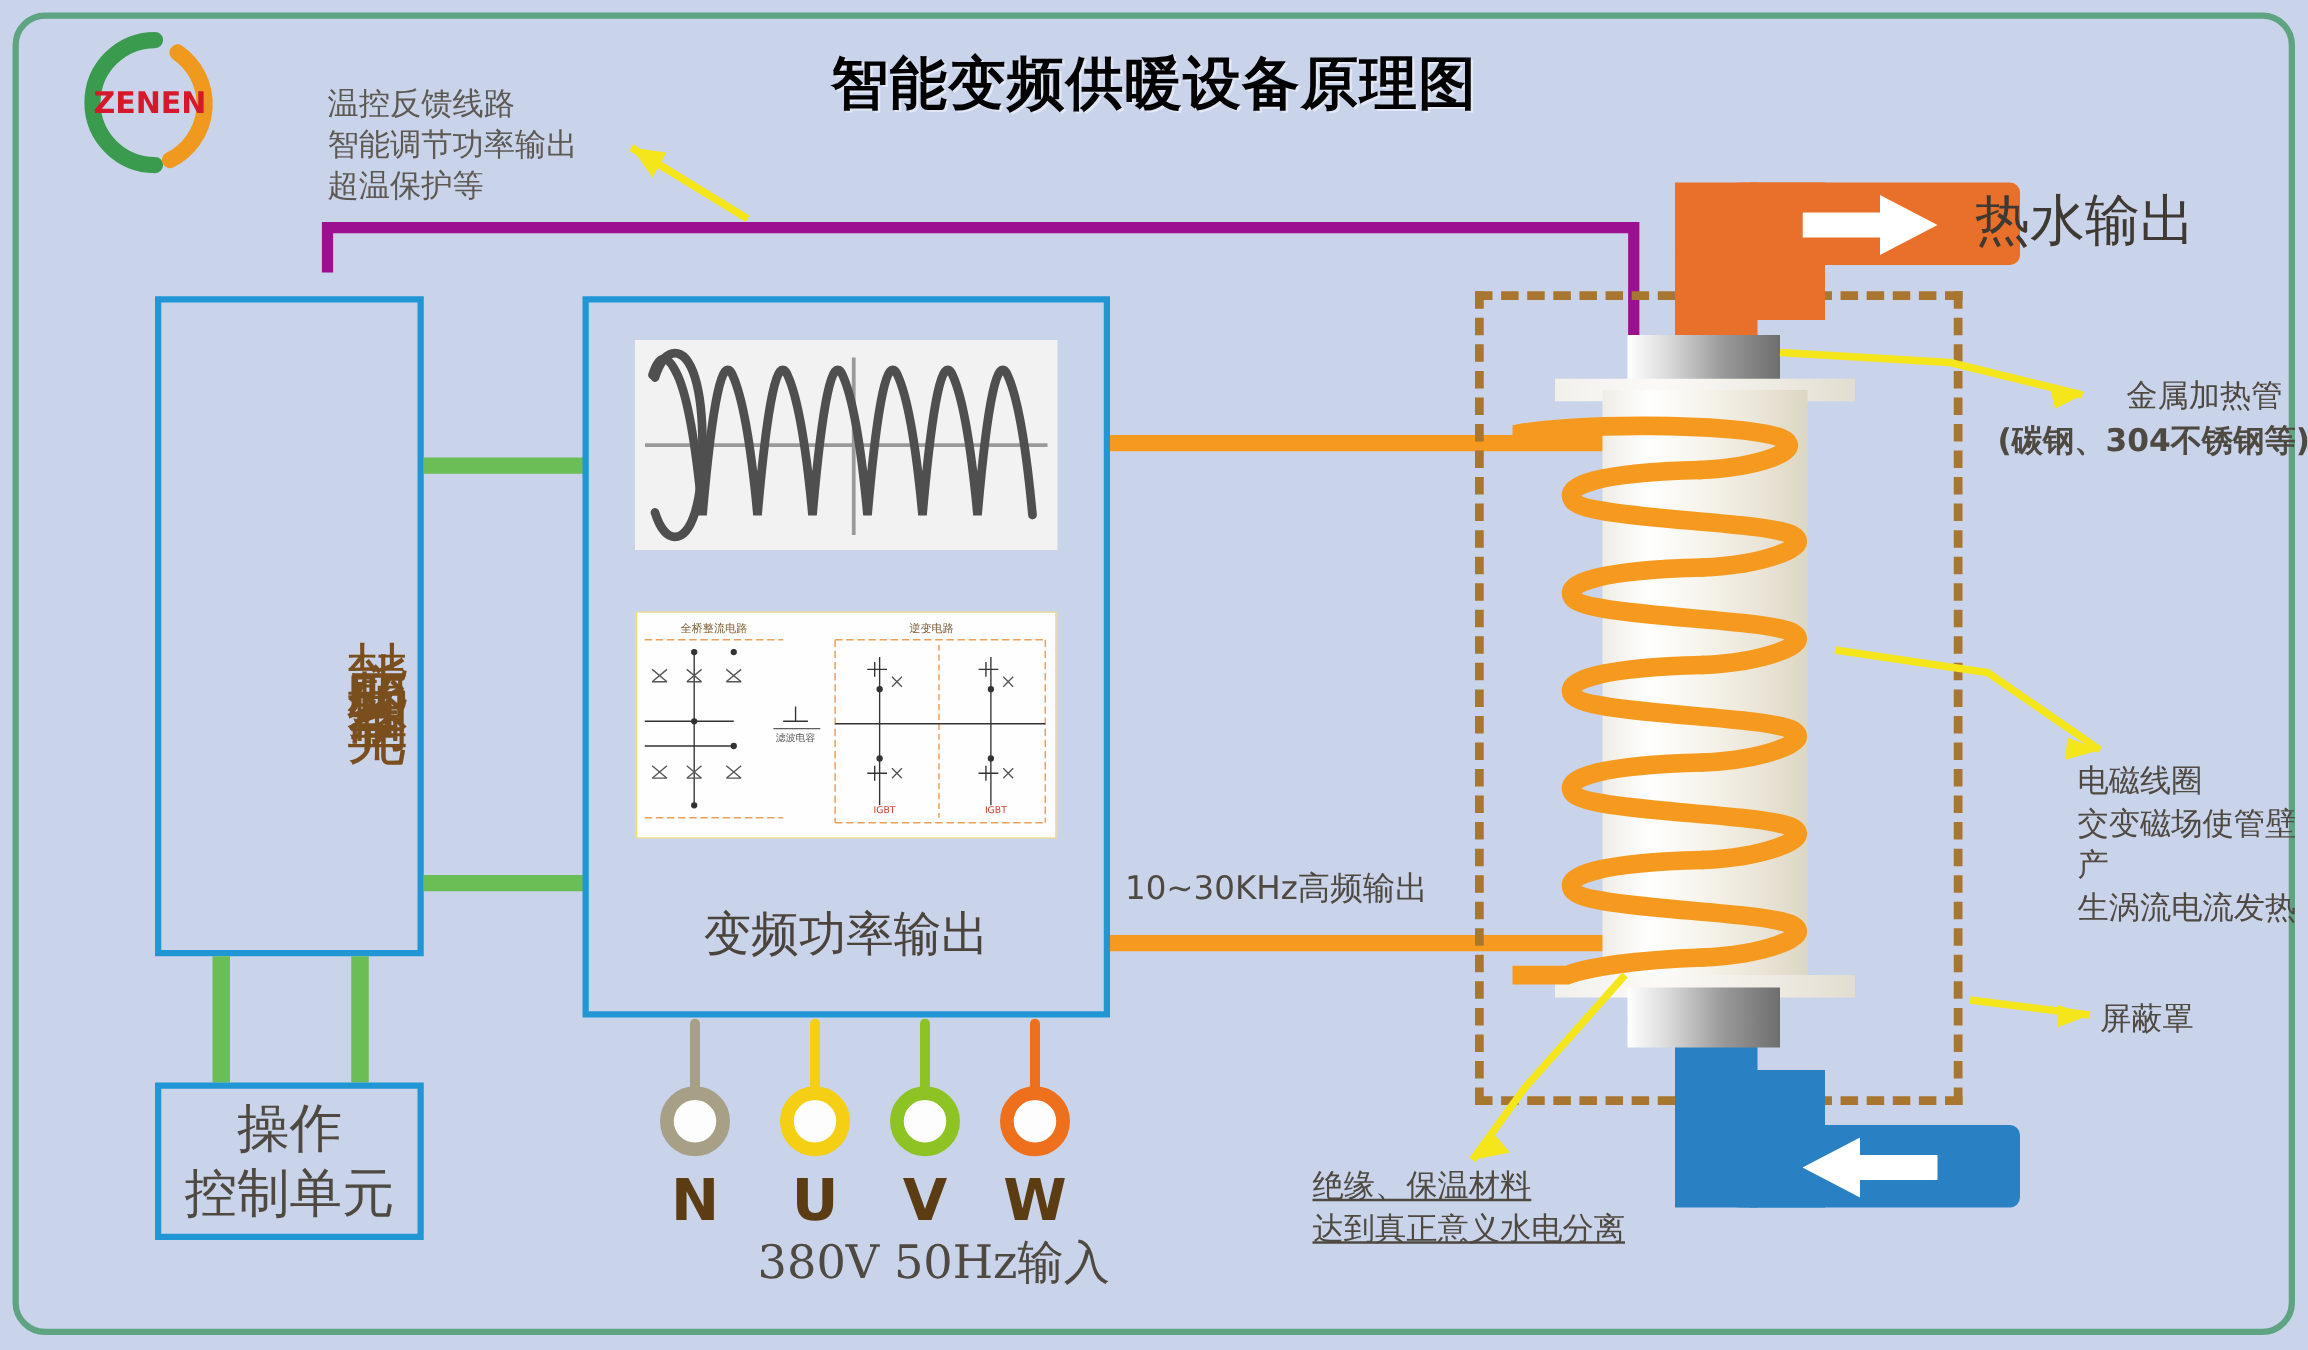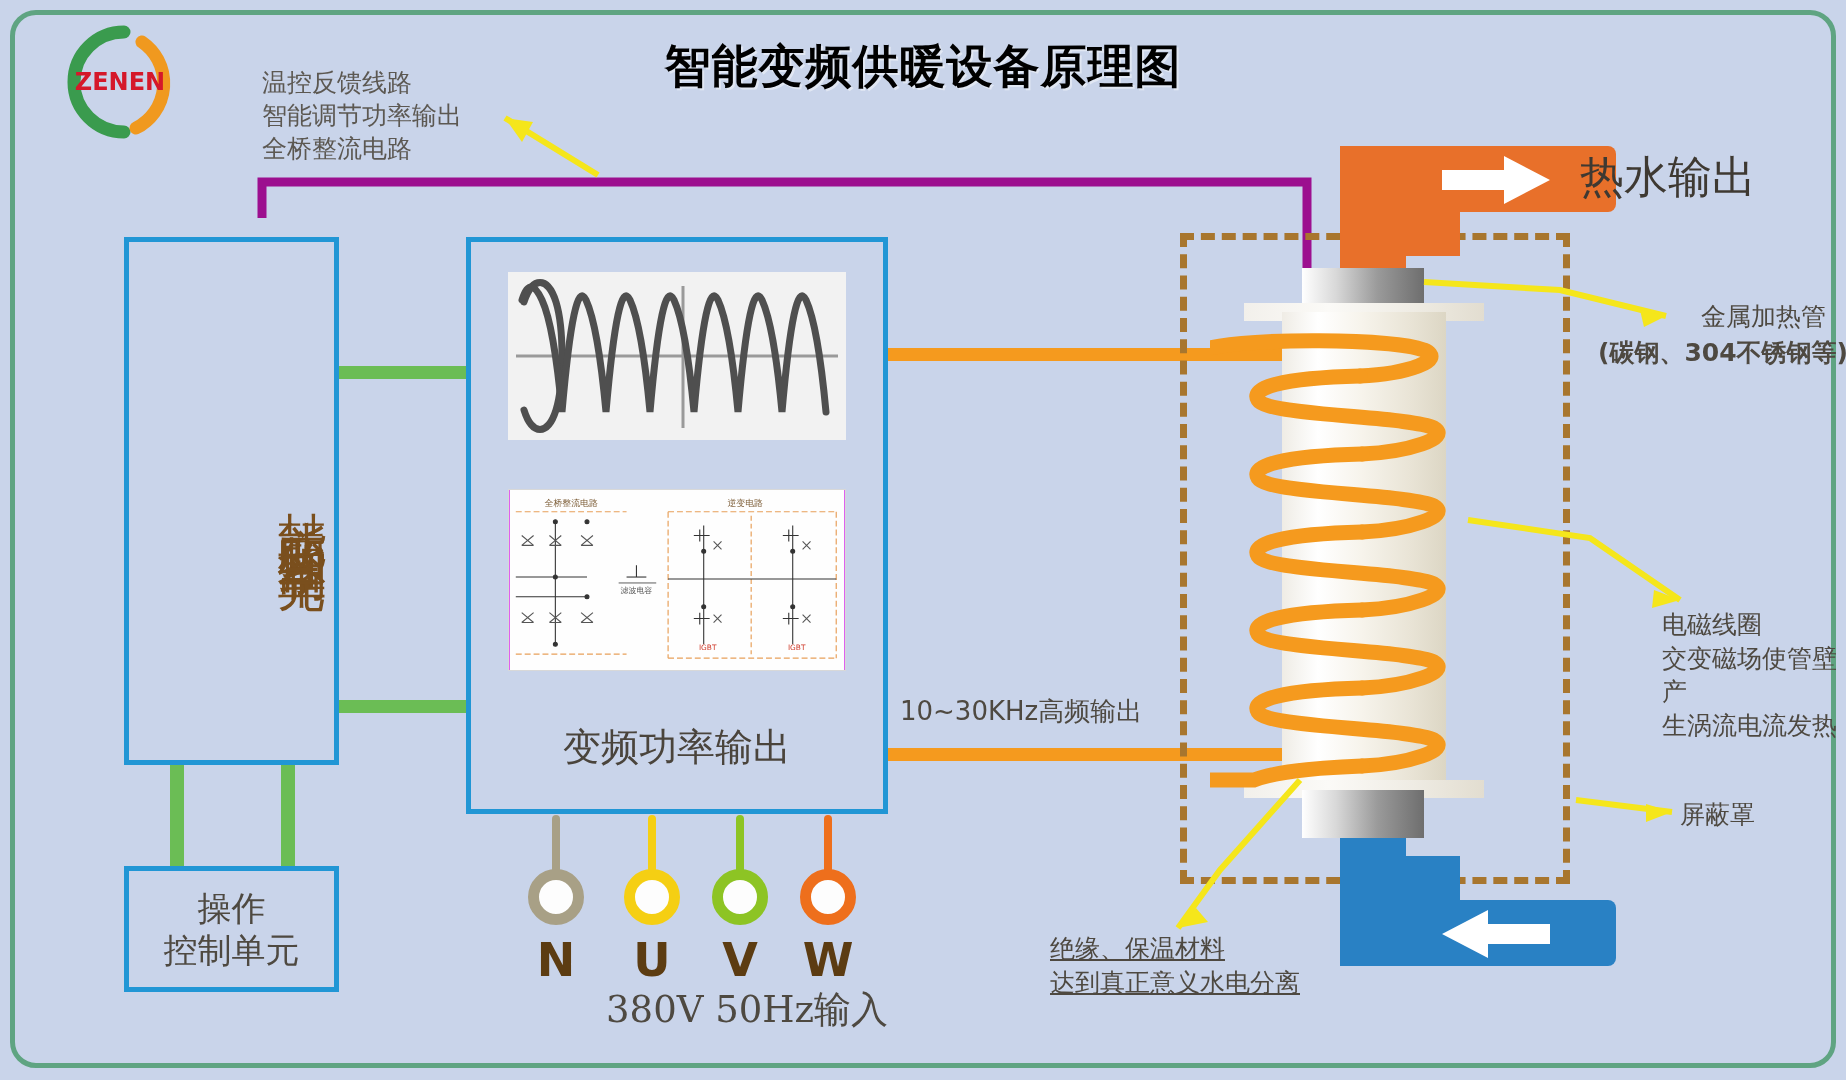--- a/index.html
+++ b/index.html
@@ -67,40 +67,40 @@
     height: 490px;
     display: flex; justify-content: center;
     font-weight: 500;
   }
 
   .op-unit { left: 124px; top: 866px; width: 215px; height: 126px; }
   .op-unit-label {
     position: absolute; inset: 0;
     display: flex; flex-direction: column;
     align-items: center; justify-content: center;
-    font-size: 34px; color: #4e4941; line-height: 1.25;
+    font-size: 42px; color: #4e4941; line-height: 1.25;
   }
 
   
   .green-bar { position: absolute; background: #6bbd55; }
 
   
   .inv-box { left: 466px; top: 237px; width: 422px; height: 577px; }
 
   .wave-panel {
     position: absolute; left: 508px; top: 272px;
     width: 338px; height: 168px;
     background: #f2f2f2;
   }
   .wave-panel svg { width: 100%; height: 100%; display: block; }
 
   .circuit-panel {
     position: absolute; left: 508px; top: 489px;
     width: 338px; height: 182px;
-    background: #d946ef; border: 1px solid #d8d8d8;
+    background: #fde047; border: 1px solid #d8d8d8;
   }
   .circuit-panel svg { width: 100%; height: 100%; display: block; }
 
   .inv-label {
     position: absolute; left: 466px; top: 722px; width: 422px;
     text-align: center; font-size: 38px; color: #4a443c;
   }
 
   
   .orange-line { position: absolute; background: #f59a1e; }
@@ -197,21 +197,21 @@
       <path d="M92 14 A50 50 0 1 0 92 114" fill="none" stroke="#3a9b4e" stroke-width="13" stroke-linecap="round"></path>
       <path d="M110 24 A50 50 0 0 1 104 110" fill="none" stroke="#f0991f" stroke-width="13" stroke-linecap="round"></path>
       <text x="88" y="72" font-family="DejaVu Sans, Liberation Sans, sans-serif" font-size="24" font-weight="bold" fill="#d5182a" text-anchor="middle">ZENEN</text>
     </svg>
   </div>
 
   <div class="title">智能变频供暖设备原理图</div>
 
   <div class="feedback-note cn">温控反馈线路
 智能调节功率输出
-全桥整流电路</div>
+超温保护等</div>
 
   <svg class="purple-wire">
     <polyline points="262,218 262,182 1307,182 1307,330" fill="none" stroke="#9c0f8f" stroke-width="9"></polyline>
 
     <line x1="598" y1="175" x2="505" y2="118" stroke="#f5e61b" stroke-width="6"></line>
     <polygon points="505,118 533,122 522,142" fill="#f5e61b"></polygon>
   </svg>
 
   <div class="box ctrl-unit">
     <div class="ctrl-unit-label cn">喆能变频控制单元</div>

